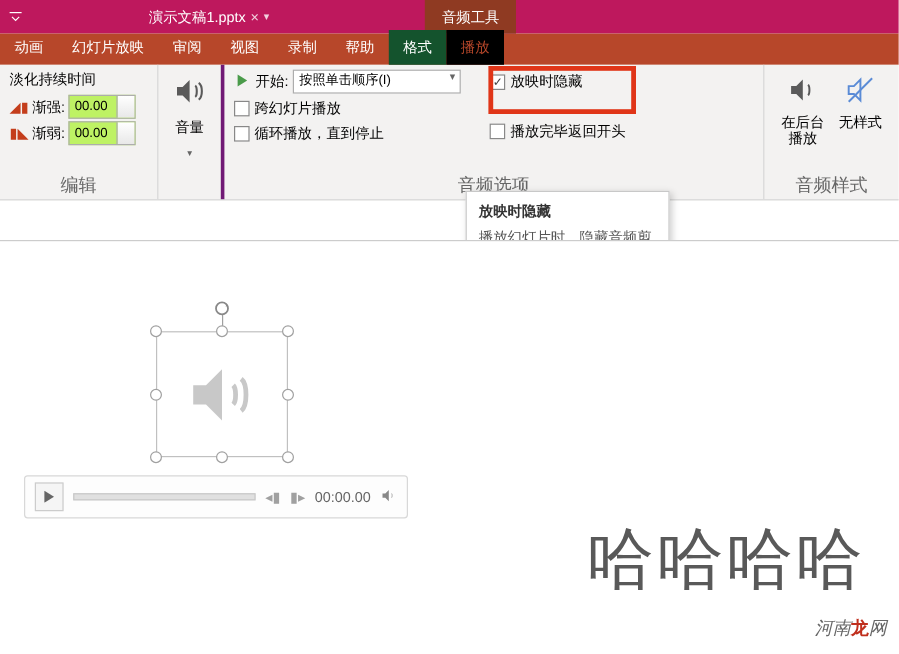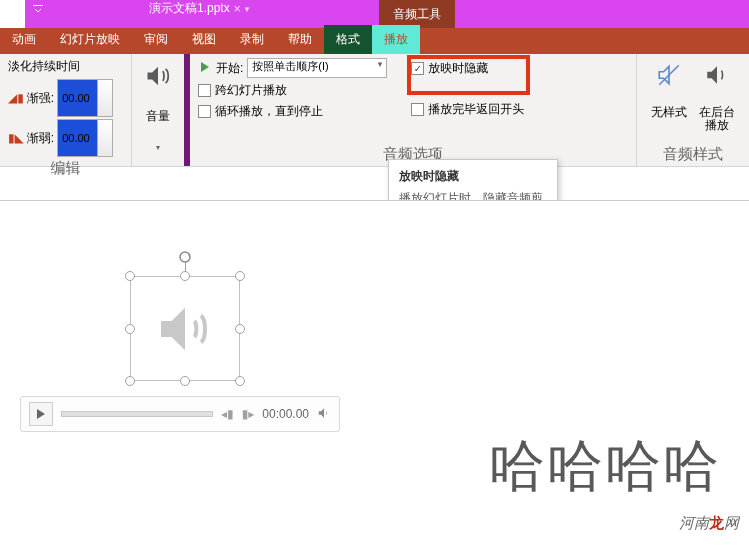--- a/index.html
+++ b/index.html
@@ -1,39 +1,39 @@
 <!DOCTYPE html>
 <html><head>
 <meta charset="utf-8">
 <style>
 * { margin: 0; padding: 0; box-sizing: border-box; font-family: "Microsoft YaHei", sans-serif; }
 body { width: 749px; height: 545px; background: #fff; overflow: hidden; position: relative; }
 
-.titlebar { height: 28px; background: #d946ef; display: flex; align-items: flex-start; color: #fff; font-size: 12px; margin-left: 25px; }
+.titlebar { height: 28px; background: #be185d; display: flex; align-items: center; color: #fff; font-size: 12px; }
 .titlebar .qat { width: 22px; height: 18px; display: flex; align-items: center; justify-content: center; margin-left: 2px; }
 .titlebar .title-group { margin-left: 100px; display: flex; align-items: center; gap: 4px; }
 .titlebar .tools-tab { margin-left: 130px; background: #8f3a22; height: 28px; padding: 0 14px; display: flex; align-items: center; }
 
 .tabrow { height: 26px; background: #b7472a; display: flex; align-items: flex-end; }
 .tab { color: #fff; font-size: 12px; padding: 6px 12px; cursor: pointer; }
 .tab.parent { background: #14532d; }
-.tab.active { background: #5eead4; color: #b7472a; }
+.tab.active { background: #000000; color: #b7472a; }
 
 .ribbon { height: 113px; background: #f3f2f1; border-bottom: 1px solid #d6d6d6; display: flex; }
 .group { border-right: 1px solid #d6d6d6; padding: 4px 8px 2px 8px; display: flex; flex-direction: column; }
 .group-body { flex: 1; display: flex; gap: 6px; }
 .group-label { text-align: center; font-size: 15px; color: #666; padding-top: 2px; }
 
 .fade-col { display: flex; flex-direction: column; gap: 2px; font-size: 12px; }
 .fade-title { font-size: 12px; margin-bottom: 2px; }
 .fade-row { display: flex; align-items: center; gap: 3px; }
-.spinner { width: 56px; height: 20px; border: 1px solid #adadad; background: #1d4ed8; display: flex; align-items: center; padding: 18px 4px; font-size: 11px; position: relative; }
+.spinner { width: 56px; height: 20px; border: 1px solid #adadad; background: #bef264; display: flex; align-items: center; padding: 0 4px; font-size: 11px; position: relative; }
 .spinner::after { content: ""; position: absolute; right: 0; top: 0; bottom: 0; width: 14px; border-left: 1px solid #adadad; background: linear-gradient(#fff, #e8e8e8); }
 
-.bigbtn { display: flex; flex-direction: column; align-items: center; justify-content: flex-start; width: 42px; padding-top: 4px; font-size: 12px; gap: 18px; }
+.bigbtn { display: flex; flex-direction: column; align-items: center; justify-content: flex-start; width: 42px; padding-top: 4px; font-size: 12px; gap: 8px; }
 .bigbtn .caret { font-size: 8px; color: #666; }
 
 .opt-col { display: flex; flex-direction: column; gap: 4px; font-size: 12px; }
 .opt-row { display: flex; align-items: center; gap: 4px; }
 .start-combo { width: 140px; height: 20px; border: 1px solid #adadad; background: #fff; font-size: 11px; padding: 0 4px; display: flex; position: relative; }
 .start-combo::after { content: "▾"; position: absolute; right: 4px; font-size: 9px; color: #666; }
 .chk { width: 13px; height: 13px; border: 1px solid #888; background: #fff; display: inline-flex; align-items: center; justify-content: center; font-size: 10px; color: #444; }
 
 .highlight-box { position: absolute; border: 4px solid #e03518; left: 407px; top: 55px; width: 123px; height: 40px; pointer-events: none; }
 
@@ -119,21 +119,21 @@
             <path d="M3 9v6h4l5 5V4L7 9H3z" fill="#5a5a5a"></path>
             <path d="M16 8c1.5 1 1.5 7 0 8M18.5 6c3 2 3 10 0 12" stroke="#5a5a5a" fill="none" stroke-width="1.5"></path>
           </svg>
         <span>音量</span>
         <span class="caret">▾</span>
       </div>
     </div>
     <div class="group-label"></div>
   </div>
 
-  <div class="group" style="flex:1;border-left:6px solid #701a75">
+  <div class="group" style="flex:1;border-left:3px solid #701a75">
     <div class="group-body">
       <div class="opt-col">
         <div class="opt-row">
           <span>
             <svg width="14" height="14" viewBox="0 0 14 14">
                 <path d="M3 2v10l8-5z" fill="#4a9b4a"></path>
               </svg>
           </span>
           <span>开始:</span>
           <div class="start-combo">
@@ -161,31 +161,31 @@
         </div>
       </div>
     </div>
     <div class="group-label">音频选项</div>
   </div>
 
   <div class="group" style="width:112px;border-right:none">
     <div class="group-body" style="justify-content:center">
       <div class="bigbtn">
         <svg width="26" height="26" viewBox="0 0 24 24">
+            <path d="M3 9v6h4l5 5V4L7 9H3z" fill="#5a5a5a"></path>
+            <path d="M16 8c1.5 1 1.5 7 0 8" stroke="#5a5a5a" fill="none" stroke-width="1.5"></path>
+          </svg>
+        <span style="text-align:center;line-height:1.1">在后台播放</span>
+      </div>
+      <div class="bigbtn">
+        <svg width="26" height="26" viewBox="0 0 24 24">
             <path d="M3 9v6h4l5 5V4L7 9H3z" fill="none" stroke="#5a8bd6" stroke-width="1.5"></path>
             <line x1="3" y1="21" x2="21" y2="3" stroke="#5a8bd6" stroke-width="1.5"></line>
           </svg>
         <span style="text-align:center;line-height:1.1">无样式</span>
-      </div>
-      <div class="bigbtn">
-        <svg width="26" height="26" viewBox="0 0 24 24">
-            <path d="M3 9v6h4l5 5V4L7 9H3z" fill="#5a5a5a"></path>
-            <path d="M16 8c1.5 1 1.5 7 0 8" stroke="#5a5a5a" fill="none" stroke-width="1.5"></path>
-          </svg>
-        <span style="text-align:center;line-height:1.1">在后台播放</span>
       </div>
     </div>
     <div class="group-label">音频样式</div>
   </div>
 </div>
 
 <div class="highlight-box"></div>
 
 <div class="tooltip">
   <div class="tt-title">放映时隐藏</div>

